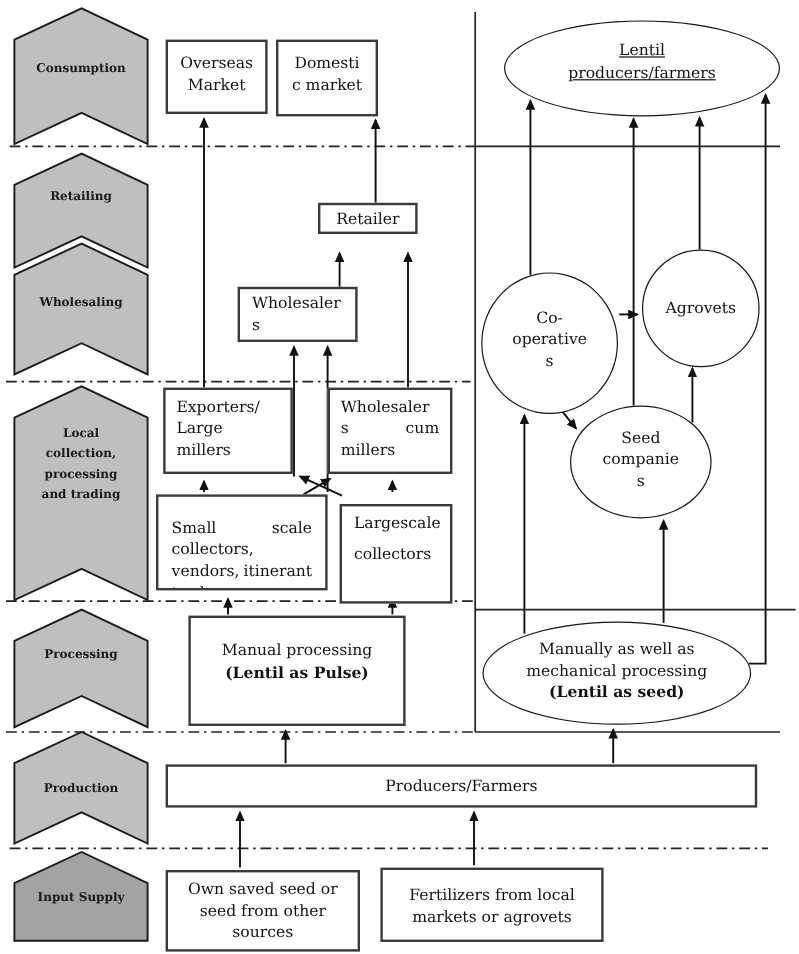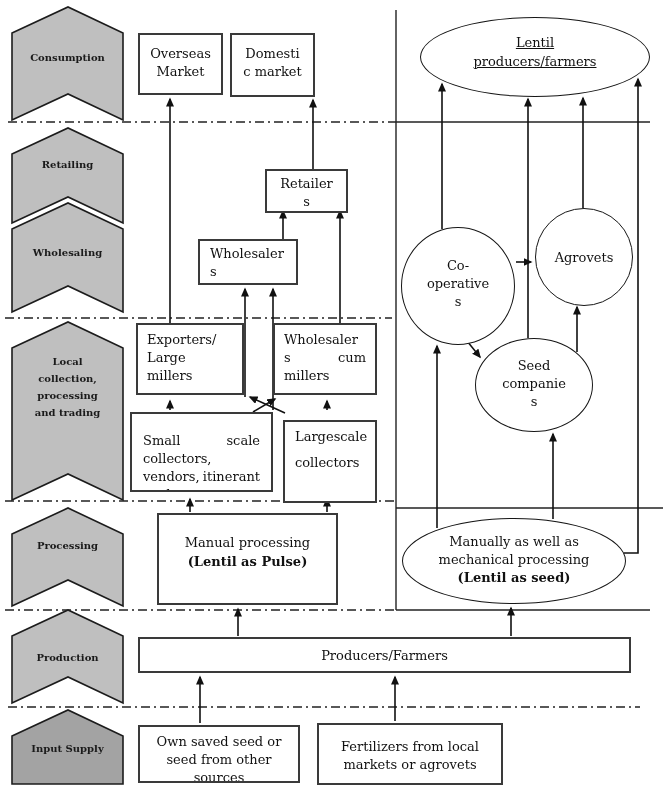--- a/index.html
+++ b/index.html
@@ -106,21 +106,21 @@
   <div class="node center" style="left:138px;top:33px;width:85px;height:62px;padding-top:10px;">
     <div>Overseas</div>
     <div>Market</div>
   </div>
 
   <div class="node center" style="left:230px;top:33px;width:85px;height:64px;padding-top:10px;">
     <div>Domesti</div>
     <div>c market</div>
   </div>
 
-  <div class="node center" style="left:265px;top:169px;width:83px;height:44px;padding-top:4px;">
+  <div class="node center" style="left:265px;top:169px;width:83px;height:26px;padding-top:4px;">
     <div>Retailer</div>
     <div>s</div>
   </div>
 
   <div class="node" style="left:198px;top:239px;width:100px;height:46px;padding:4px 10px;">
     <div>Wholesaler</div>
     <div>s</div>
   </div>
 
   <div class="node" style="left:136px;top:323px;width:108px;height:72px;padding:6px 9px;">
@@ -160,21 +160,21 @@
 
   <div class="node center" style="left:157px;top:513px;width:181px;height:92px;padding-top:18px;line-height:19px;">
     <div>Manual processing</div>
     <div class="bold">(Lentil as Pulse)</div>
   </div>
 
   <div class="node center" style="left:138px;top:637px;width:493px;height:36px;padding-top:8px;">
     <div>Producers/Farmers</div>
   </div>
 
-  <div class="node center" style="left:138px;top:725px;width:162px;height:58px;padding-top:6px;">
+  <div class="node center" style="left:138px;top:725px;width:162px;height:68px;padding-top:6px;">
     <div>Own saved seed or</div>
     <div>seed from other</div>
     <div>sources</div>
   </div>
 
   <div class="node center" style="left:317px;top:723px;width:186px;height:62px;padding-top:13px;">
     <div>Fertilizers from local</div>
     <div>markets or agrovets</div>
   </div>
 

